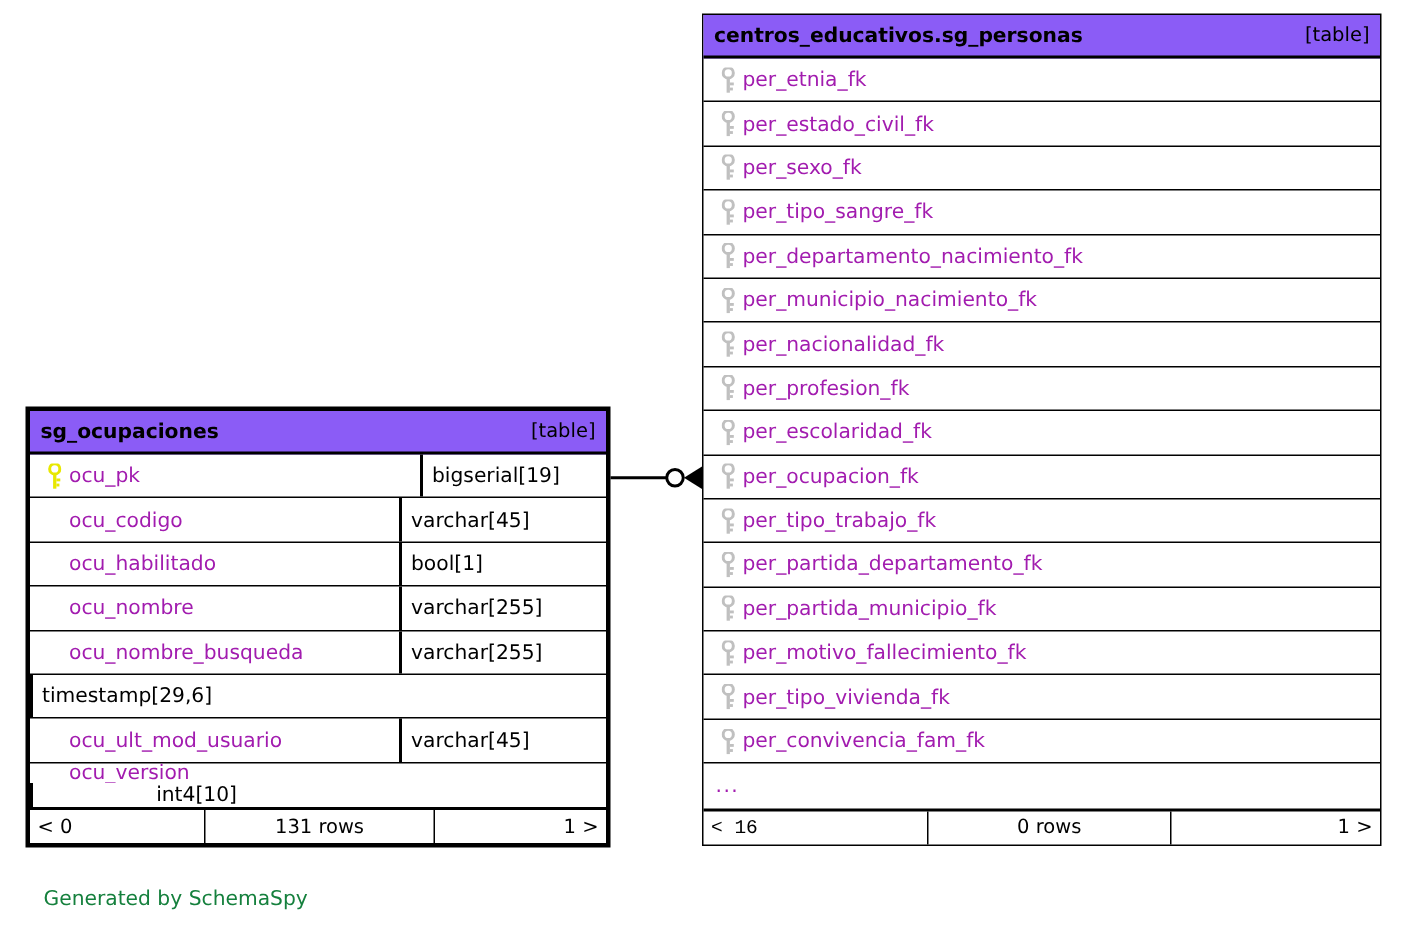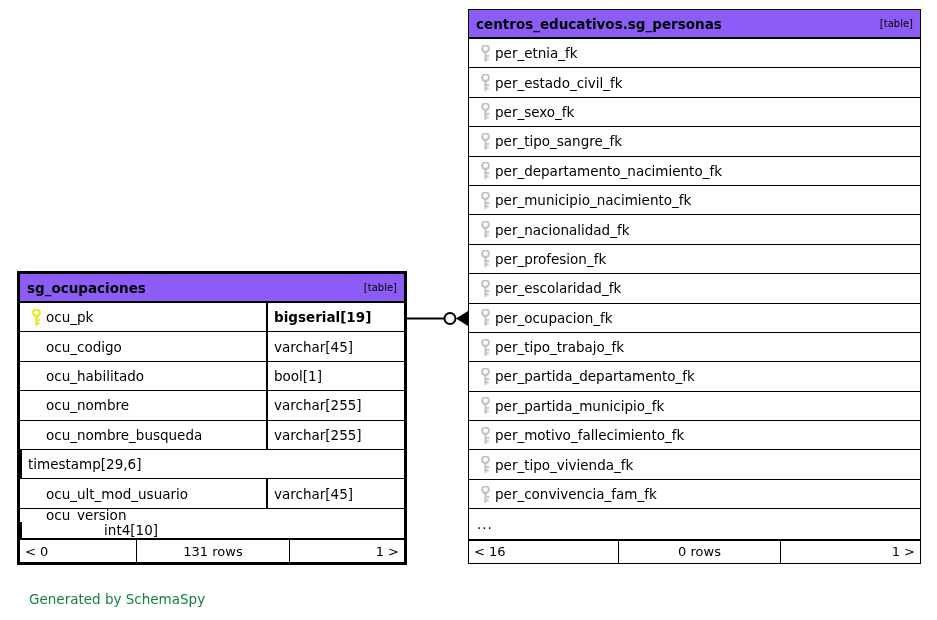--- a/index.html
+++ b/index.html
@@ -41,21 +41,21 @@
     height: 29px;
     padding: 0 7px;
   }
   .entity-title {
     font-weight: bold;
     font-size: 13.5px;
     color: #000000;
     white-space: nowrap;
   }
   .entity-kind {
-    font-size: 10px;
+    font-size: 13px;
     color: #000000;
     white-space: nowrap;
   }
 
   .entity-rows {
     display: block;
   }
 
   .row {
     display: flex;
@@ -82,21 +82,21 @@
     display: flex;
     align-items: center;
     box-sizing: border-box;
     border-left: 2px solid #000000;
     padding-left: 6px;
     white-space: nowrap;
   }
 
   .col-label {
     font-size: 13.5px;
-    color: #000000;
+    color: #a21caf;
     white-space: nowrap;
   }
   .type-label {
     font-size: 13.5px;
     color: #000000;
     white-space: nowrap;
   }
 
   
   .keyslot {
@@ -184,21 +184,21 @@
             <span class="keyslot">
               <svg width="9" height="17" viewBox="0 0 9 17">
                 <circle cx="4.5" cy="3.6" r="3.4" fill="none" stroke="#e8e800" stroke-width="2"></circle>
                 <rect x="3.4" y="6.4" width="2.2" height="10.4" fill="#e8e800"></rect>
                 <rect x="5.6" y="10.0" width="2.6" height="1.9" fill="#e8e800"></rect>
                 <rect x="5.6" y="13.4" width="2.0" height="1.9" fill="#e8e800"></rect>
               </svg>
             </span>
             <span class="col-label">ocu_pk</span>
           </div>
-          <div class="cell-type" style="width:138px;font-weight:bold;">
+          <div class="cell-type" style="width:124px;">
             <span class="type-label">bigserial[19]</span>
           </div>
         </div>
         <div class="row">
           <div class="cell-name">
             <span class="keyslot"></span>
             <span class="col-label">ocu_codigo</span>
           </div>
           <div class="cell-type" style="width:138px;">
             <span class="type-label">varchar[45]</span>
@@ -480,21 +480,21 @@
           </div>
         </div>
         <div class="row row-ellipsis">
           <div class="cell-name">
             <span class="col-label">...</span>
           </div>
         </div>
       </div>
 
     <div class="entity-footer">
-      <div class="foot-cell foot-prev" style="width:149px;">&lt; 16</div>
+      <div class="foot-cell foot-prev" style="width:149px;font-family:Liberation Mono, monospace;">&lt; 16</div>
       <div class="foot-cell foot-count" style="width:163px;">0 rows</div>
       <div class="foot-cell foot-next" style="flex:1 1 auto;">1 &gt;</div>
     </div>
   </div>
 
   <svg class="connector" viewBox="0 0 937 620" width="937" height="620">
 
     <line x1="407" y1="318.5" x2="455" y2="318.5" stroke="#000000" stroke-width="2"></line>
 
     <circle cx="450" cy="318.5" r="5.5" fill="#ffffff" stroke="#000000" stroke-width="2"></circle>

